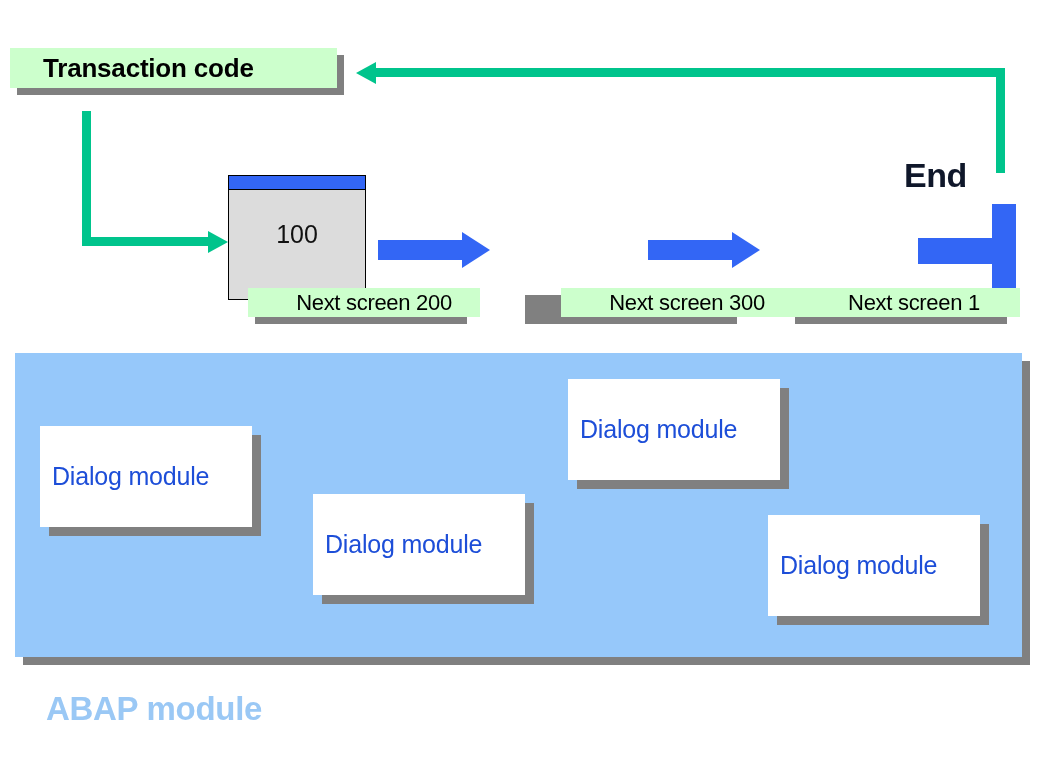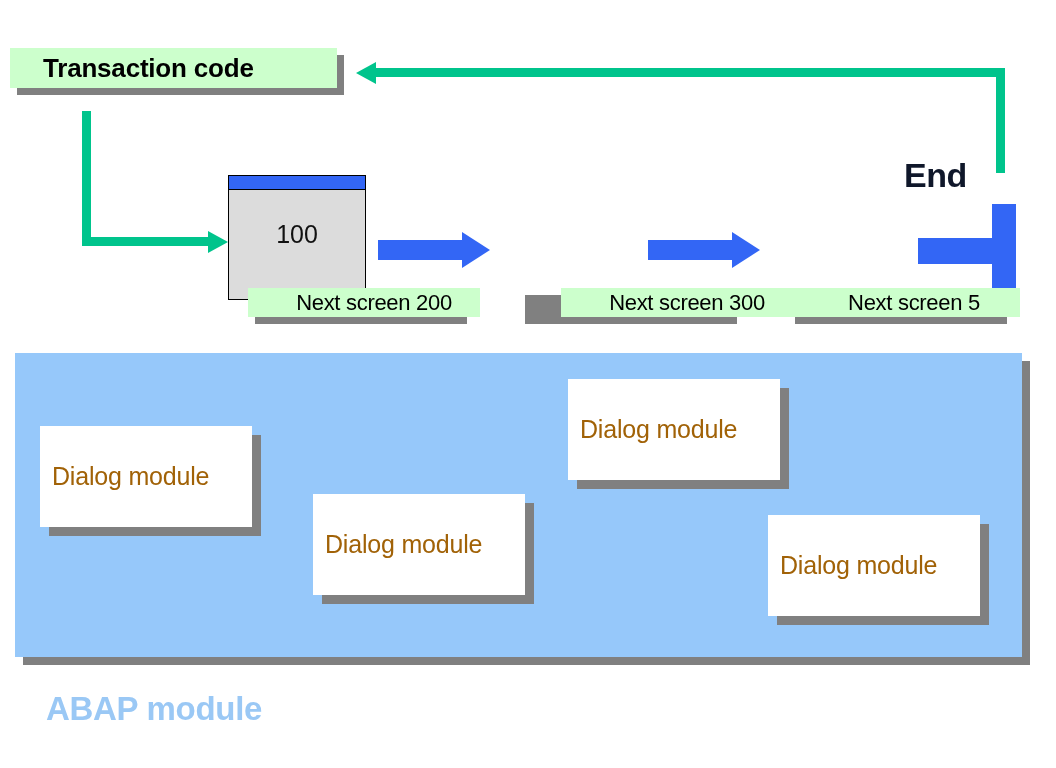--- a/index.html
+++ b/index.html
@@ -220,21 +220,21 @@
     background: #808080;
   }
   .dialog {
     position: absolute;
     background: #ffffff;
     display: flex;
     align-items: center;
   }
   .dialog-label {
     font-size: 25px;
-    color: #a16207;
+    color: #1d4ed8;
     padding-left: 12px;
     white-space: nowrap;
     letter-spacing: -0.2px;
   }
 
   #dialog-1-shadow { left: 49px; top: 435px; width: 212px; height: 101px; }
   #dialog-1 { left: 40px; top: 426px; width: 212px; height: 101px; }
   #dialog-2-shadow { left: 322px; top: 503px; width: 212px; height: 101px; }
   #dialog-2 { left: 313px; top: 494px; width: 212px; height: 101px; }
   #dialog-3-shadow { left: 577px; top: 388px; width: 212px; height: 101px; }
@@ -285,21 +285,21 @@
     <span class="callout-label">Next screen 200</span>
   </div>
 
   <div class="callout-shadow" id="callout-2-shadow"></div>
   <div class="callout" id="callout-2">
     <span class="callout-label">Next screen 300</span>
   </div>
 
   <div class="callout-shadow" id="callout-3-shadow"></div>
   <div class="callout" id="callout-3">
-    <span class="callout-label">Next screen 5</span>
+    <span class="callout-label">Next screen 1</span>
   </div>
 
   <div class="panel-shadow"></div>
   <div class="panel"></div>
 
   <div class="dialog-shadow" id="dialog-1-shadow"></div>
   <div class="dialog" id="dialog-1">
     <span class="dialog-label">Dialog module</span>
   </div>
 

